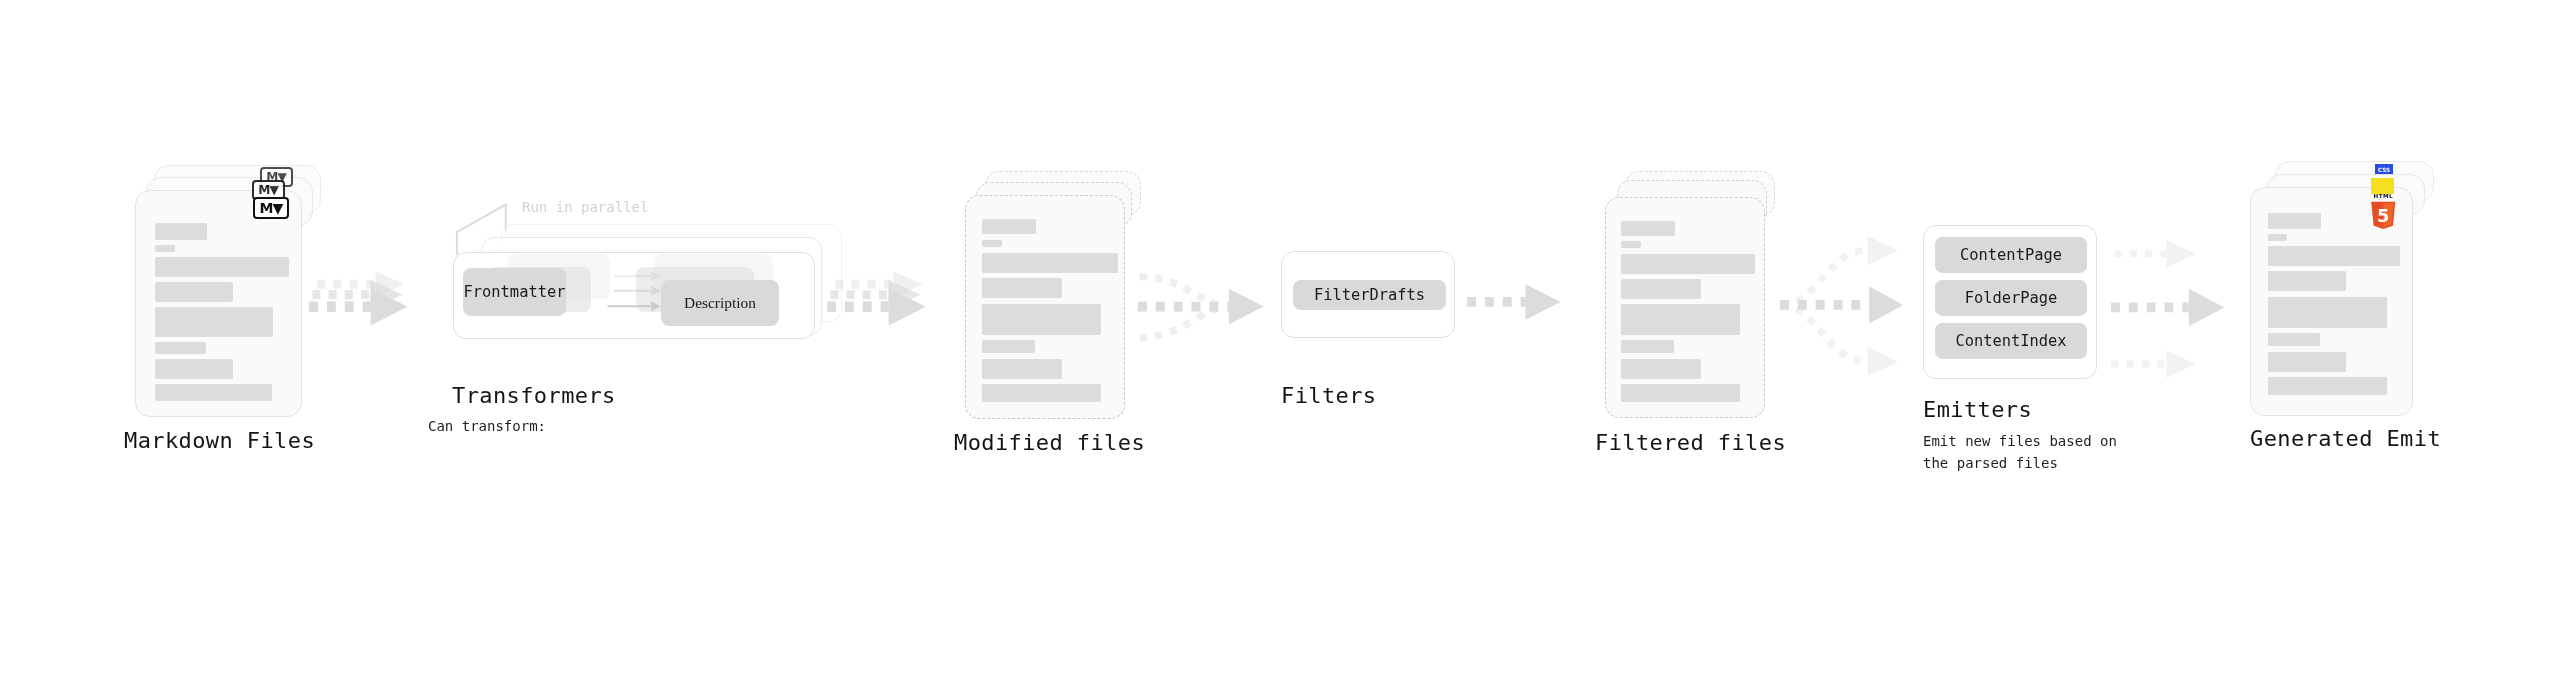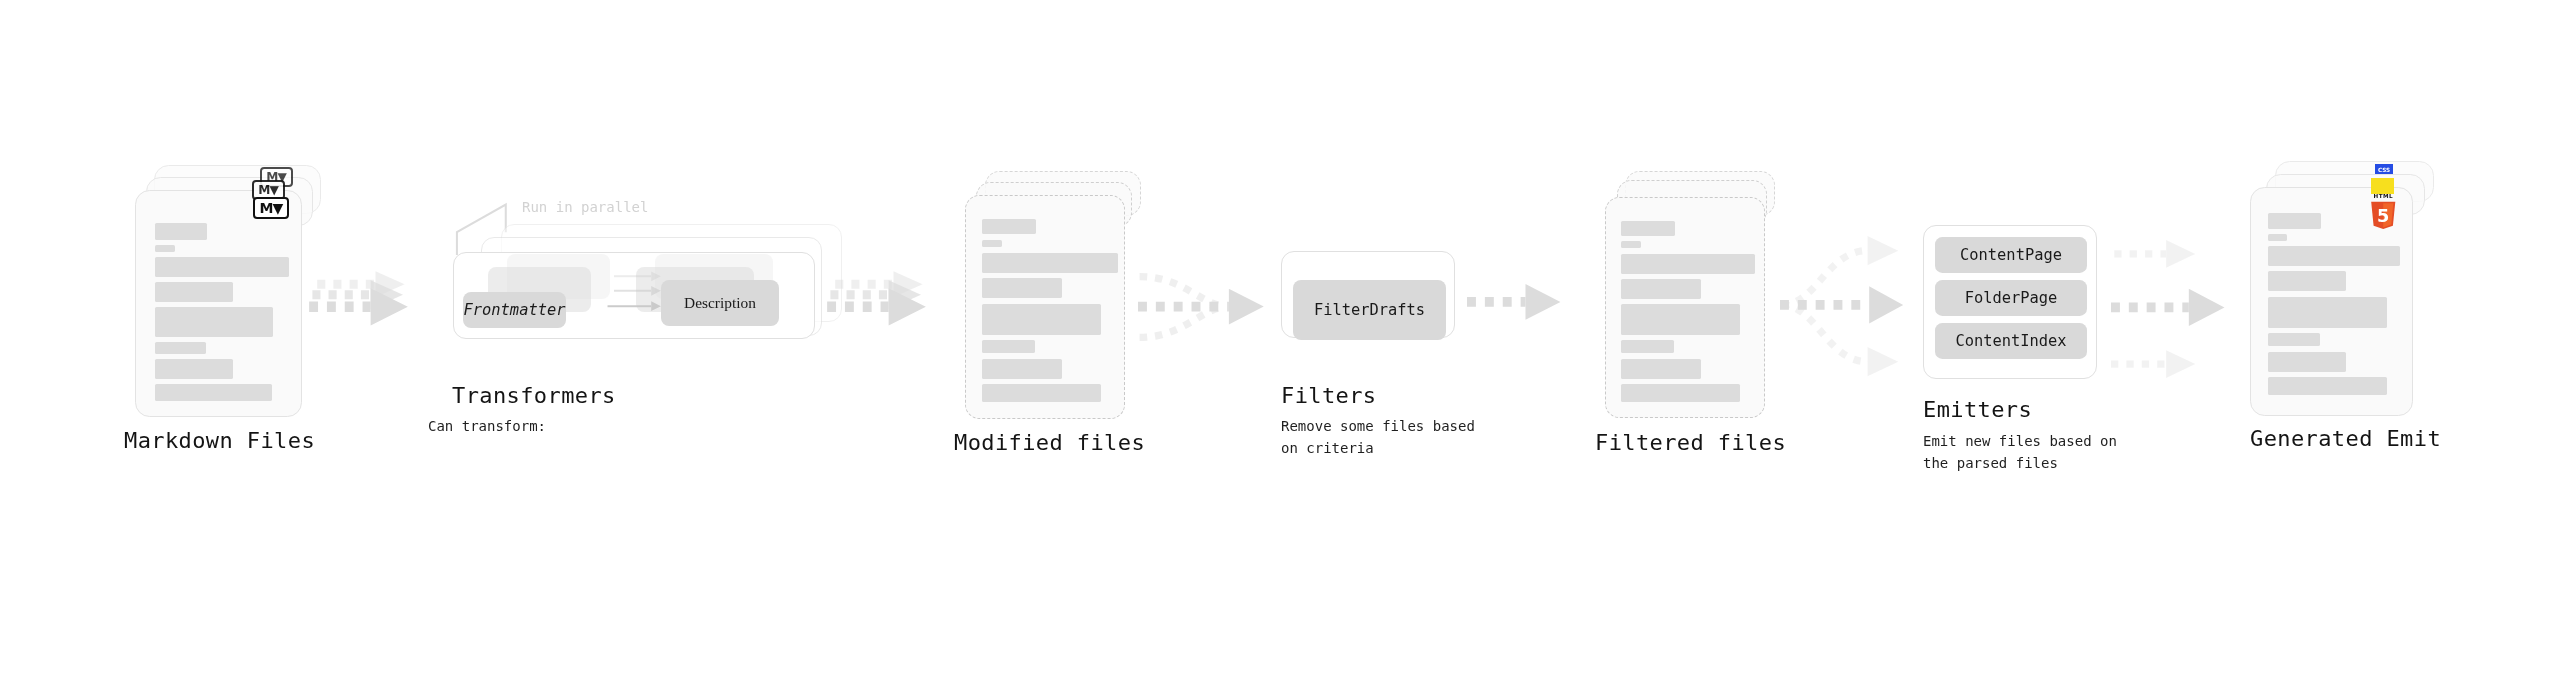--- a/index.html
+++ b/index.html
@@ -160,21 +160,21 @@
       <g opacity=".55">
         <line x1="0" y1="28" x2="46" y2="28" stroke="#c9c9c9" stroke-width="2.5"></line>
         <polygon points="46,22 58,28 46,34" fill="#c9c9c9"></polygon>
       </g>
       <g opacity=".95">
         <line x1="-8" y1="47" x2="46" y2="47" stroke="#c9c9c9" stroke-width="2.5"></line>
         <polygon points="46,41 58,47 46,53" fill="#c9c9c9"></polygon>
       </g>
     </svg>
 
-    <div class="chip" style="left:463px; top:292px; width:103px; height:36px;font-style:italic;">Frontmatter</div>
+    <div class="chip" style="left:463px; top:268px; width:103px; height:48px;">Frontmatter</div>
     <div class="chip" style="left:661px; top:280px; width:118px; height:46px;font-family:Liberation Serif, serif;">Description</div>
   </div>
 
   <div class="title" style="left:452px; top:383px;">Transformers</div>
   <div class="caption" style="left:428px; top:416px;">Can transform:</div>
 
   <svg style="left:827px; top:268px; width:154px; height:89px;" viewBox="0 0 190 110" width="154" height="89">
     <g opacity=".45">
       <line x1="10" y1="20" x2="82" y2="20" stroke="#dcdcdc" stroke-width="11" stroke-dasharray="10 10"></line>
       <polygon points="82,4 118,20 82,36" fill="#dcdcdc"></polygon>
@@ -213,25 +213,23 @@
       <path d="M 2 100 C 55 100, 75 66, 108 62" fill="none" stroke="#dcdcdc" stroke-width="9" stroke-dasharray="9 10"></path>
     </g>
     <g>
       <line x1="0" y1="62" x2="112" y2="62" stroke="#dcdcdc" stroke-width="12" stroke-dasharray="11 11"></line>
       <polygon points="112,40 155,62 112,84" fill="#dcdcdc"></polygon>
     </g>
   </svg>
 
   <div>
     <div class="group-box" style="left:1281px; top:251px; width:174px; height:87px;"></div>
-    <div class="chip" style="left:1293px; top:280px; width:153px; height:60px;">FilterDrafts</div>
+    <div class="chip" style="left:1293px; top:280px; width:153px; height:30px;">FilterDrafts</div>
   </div>
   <div class="title" style="left:1281px; top:383px;">Filters</div>
-  <div class="caption" style="left:1281px; top:416px;">Remove some files based
-on criteria</div>
 
   <svg style="left:1467px; top:284px; width:130px; height:57px;" viewBox="0 0 160 70" width="130" height="57">
     <line x1="0" y1="22" x2="72" y2="22" stroke="#dcdcdc" stroke-width="12" stroke-dasharray="11 11"></line>
     <polygon points="72,0 115,22 72,44" fill="#dcdcdc"></polygon>
   </svg>
 
   <div class="doc-stack">
     <div class="doc-sheet dashed back2" style="left:1625px; top:171px; width:150px; height:45px;"></div>
     <div class="doc-sheet dashed back1" style="left:1617px; top:180px; width:150px; height:45px;"></div>
     <div class="doc-sheet dashed" style="left:1605px; top:197px; width:160px; height:221px;"></div>

